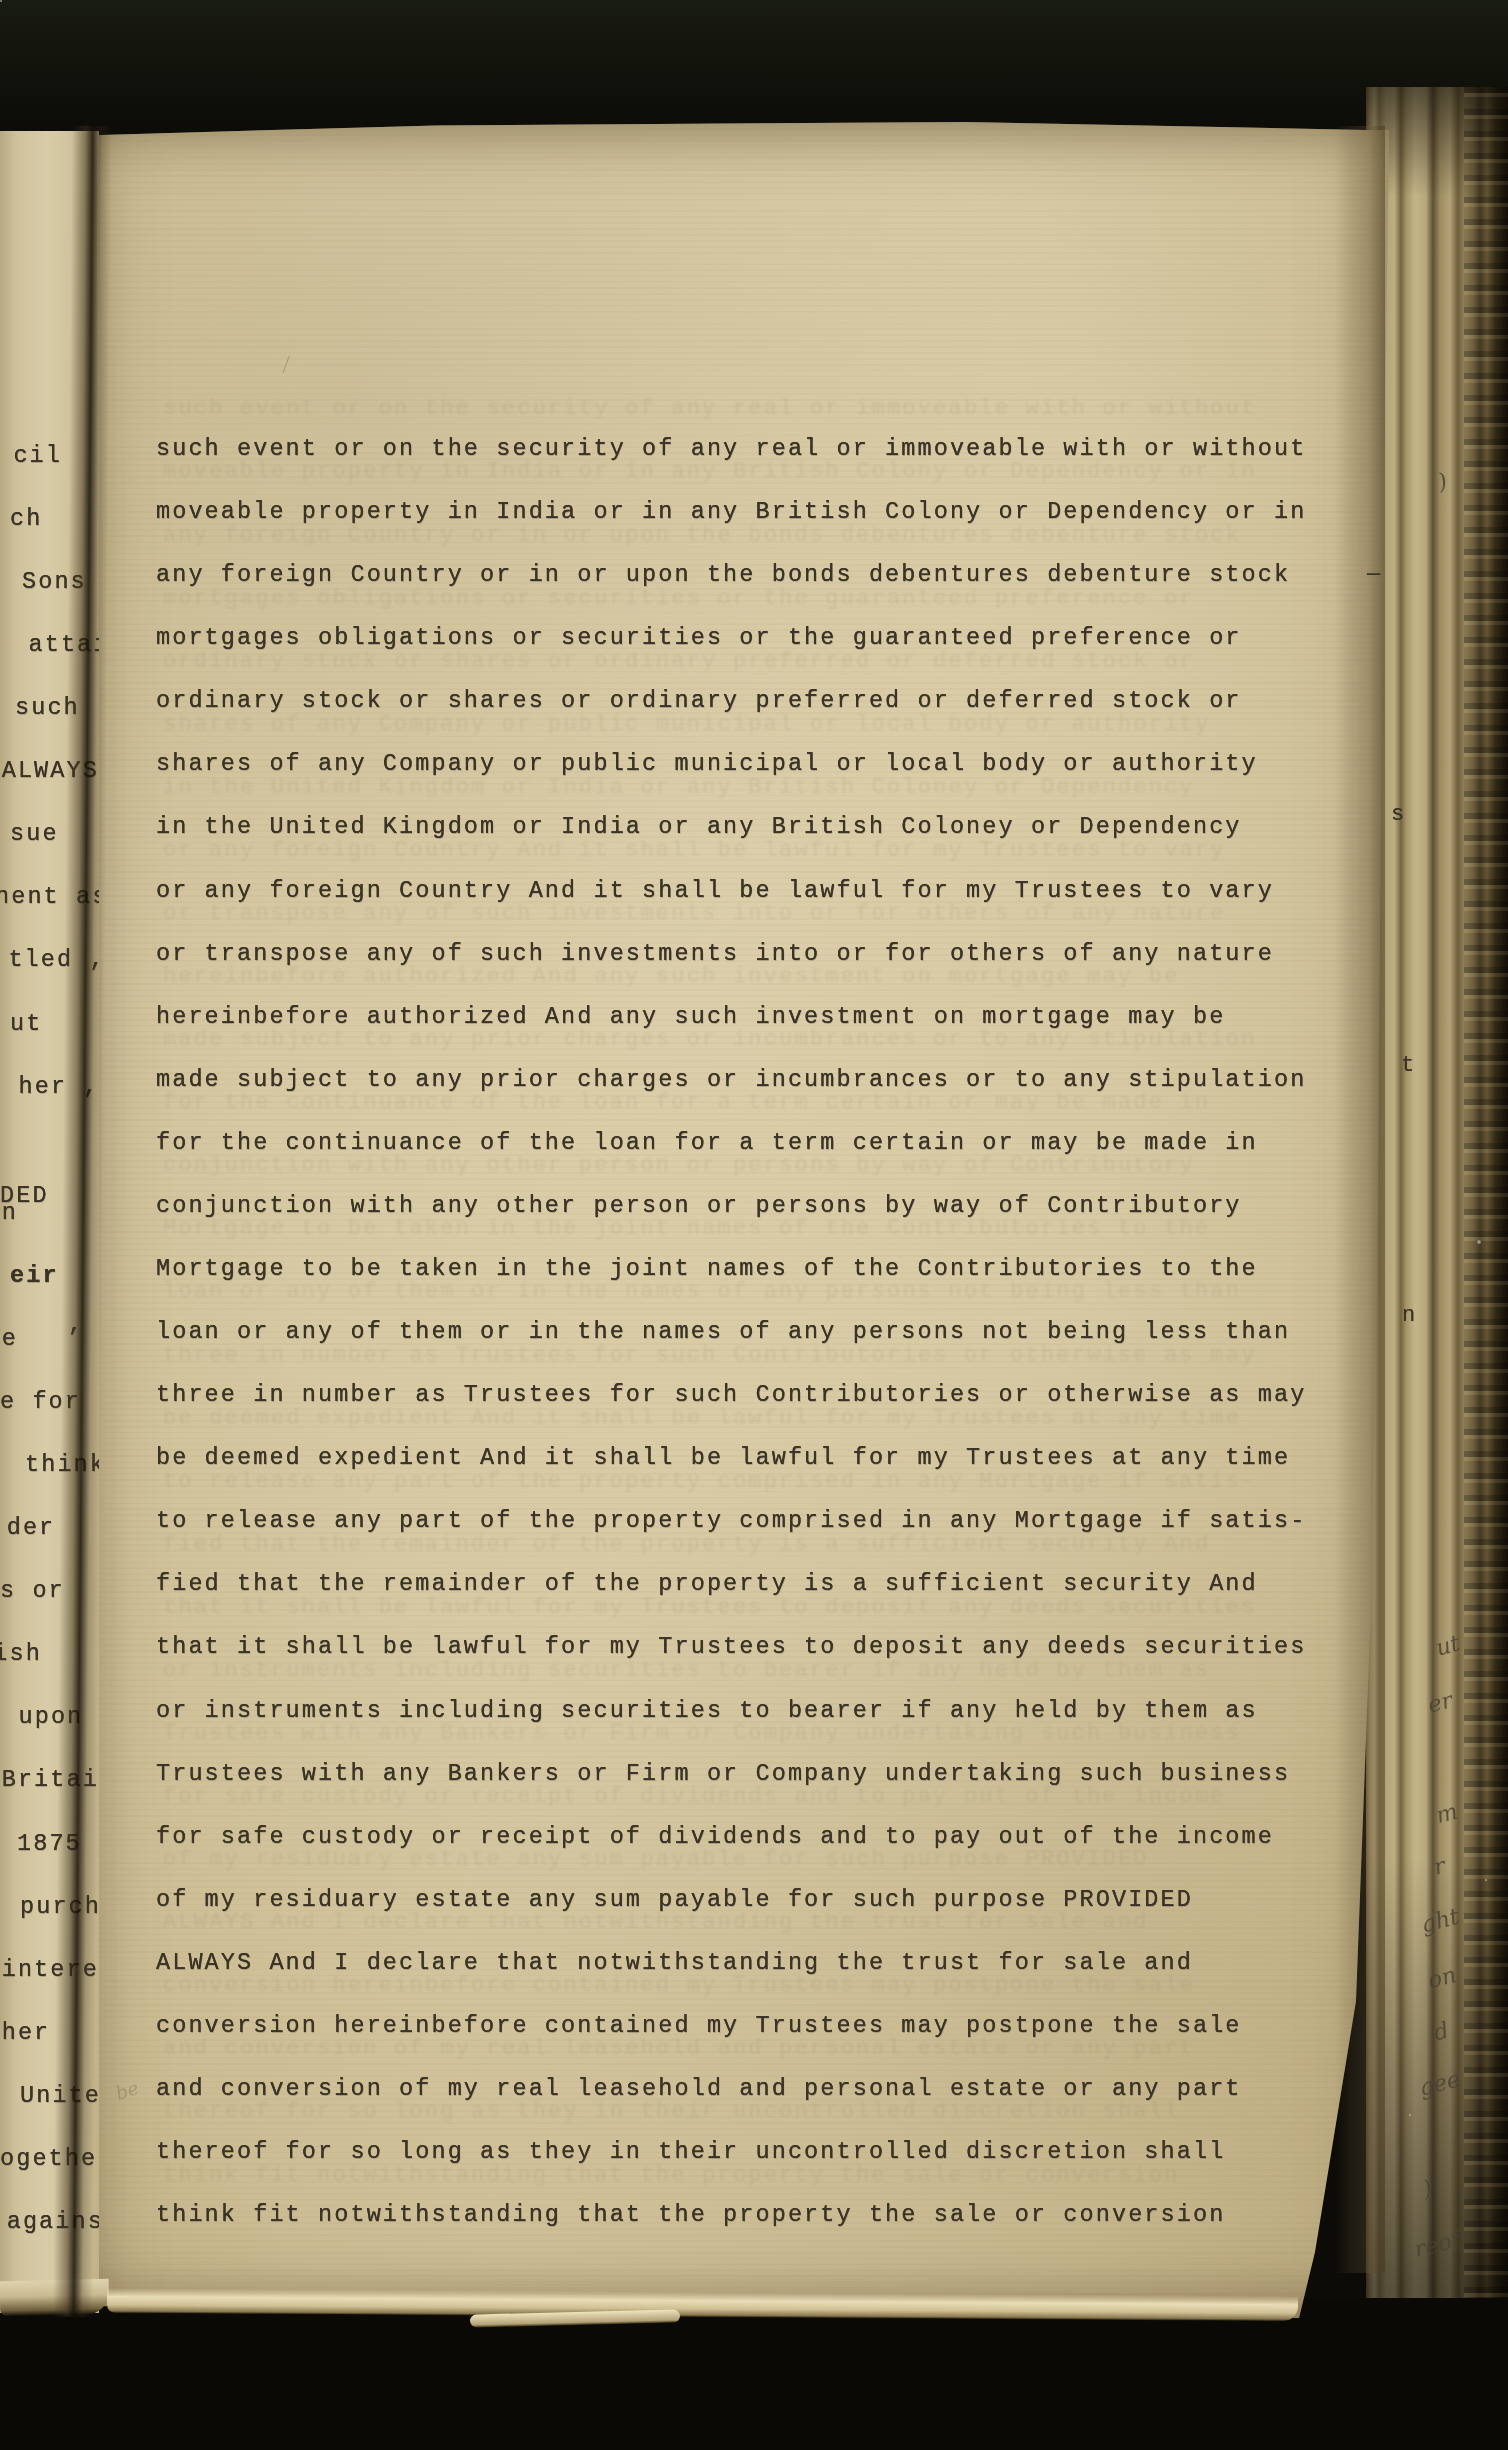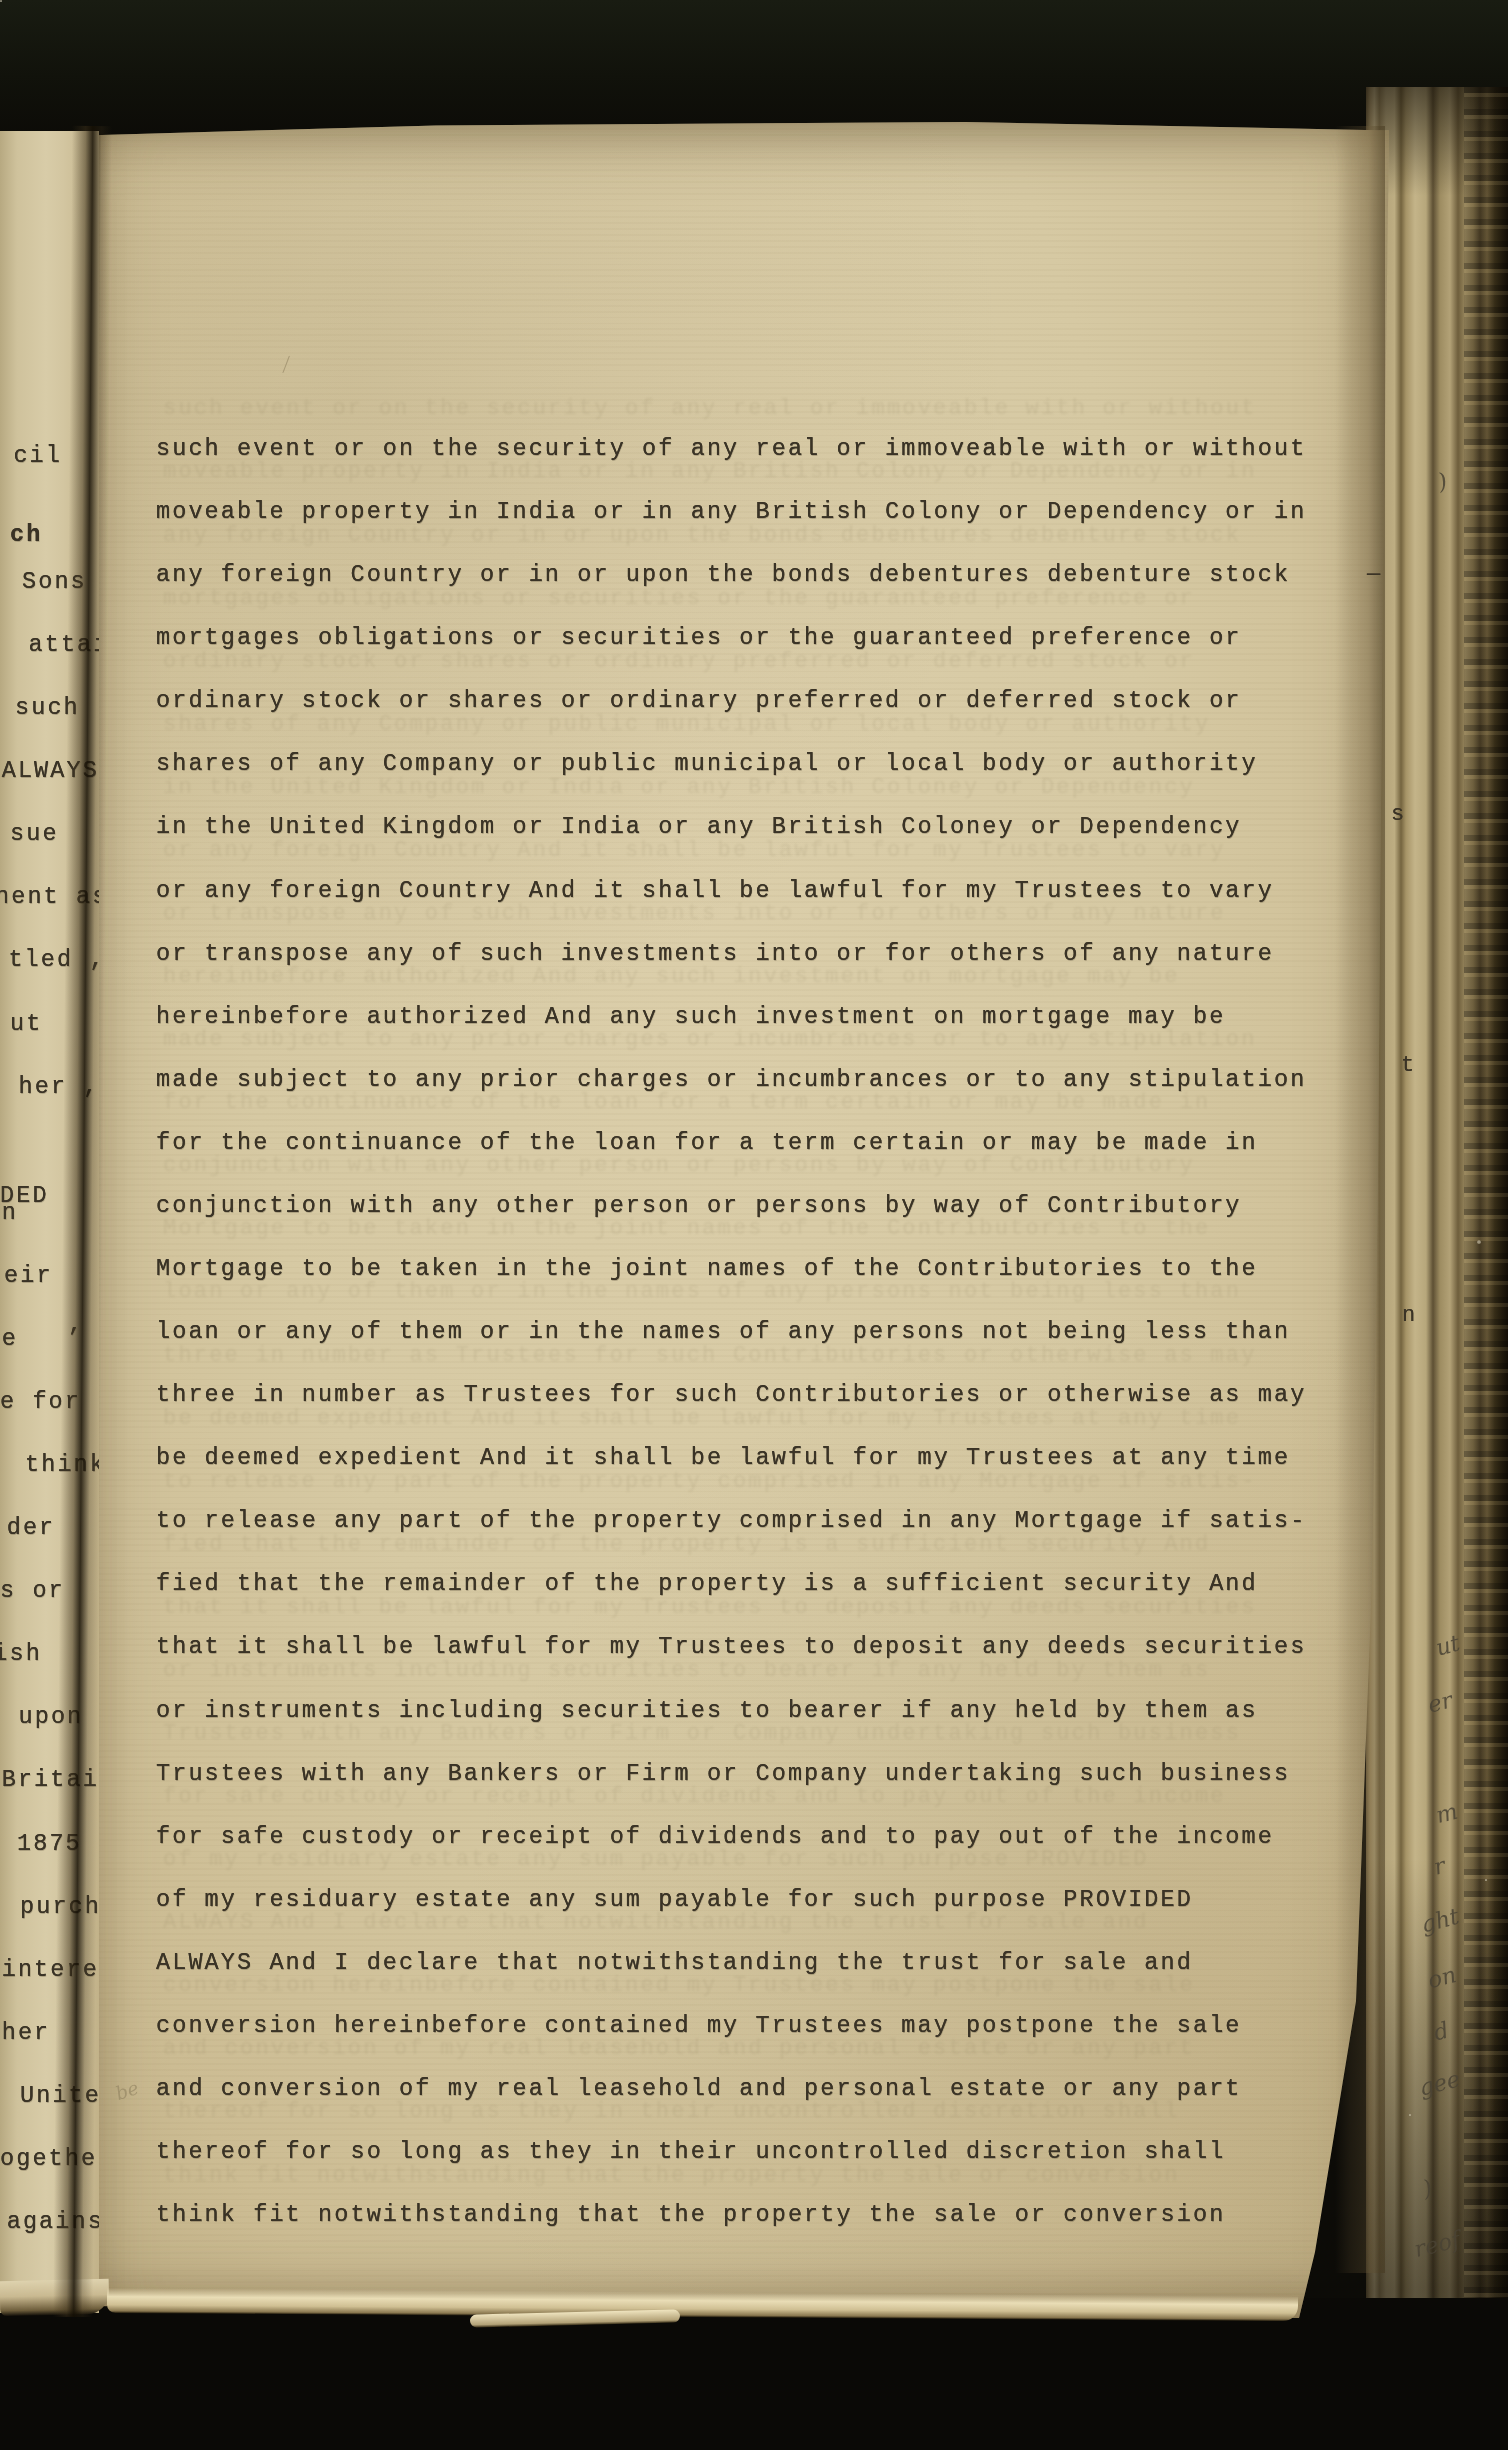--- a/index.html
+++ b/index.html
@@ -75,33 +75,33 @@
 <body>
 
 <div id="scan-root">
   <div class="top-band"></div>
   <div class="fore-edge"></div>
   <div class="fore-edge-ragged"></div>
   <div class="page"></div>
   <div class="page-crease"></div>
   <div class="left-strip" id="left-strip">
       <div class="typeline" style="left: 13.4px; top: 313px;">cil</div>
-      <div class="typeline" style="left: 10px; top: 392px; font-weight: bold;">ch</div>
+      <div class="typeline" style="left: 10px; top: 376px;">ch</div>
       <div class="typeline" style="left: 22px; top: 439px;">Sons ·</div>
       <div class="typeline" style="left: 28.5px; top: 502px;">attain</div>
       <div class="typeline" style="left: 15px; top: 565px;">such</div>
       <div class="typeline" style="left: 1.7px; top: 628px;">ALWAYS</div>
       <div class="typeline" style="left: 10px; top: 691px;">sue</div>
       <div class="typeline" style="left: -5px; top: 754px;">nent as</div>
       <div class="typeline" style="left: 8.4px; top: 817px;">tled ,</div>
       <div class="typeline" style="left: 10px; top: 881px;">ut</div>
       <div class="typeline" style="left: 18.5px; top: 944px;">her ,</div>
       <div class="typeline" style="left: 0px; top: 1053px;">DED</div>
       <div class="typeline" style="left: 1.7px; top: 1070px;">n</div>
-      <div class="typeline" style="left: 4px; top: 1133px;">eir</div>
+      <div class="typeline" style="left: 10px; top: 1133px; font-weight: bold;">eir</div>
       <div class="typeline" style="left: 1.7px; top: 1196px;">e   ’</div>
       <div class="typeline" style="left: 0px; top: 1259px;">e for</div>
       <div class="typeline" style="left: 25px; top: 1322px;">think</div>
       <div class="typeline" style="left: 6.7px; top: 1385px;">der</div>
       <div class="typeline" style="left: 0px; top: 1448px;">s or</div>
       <div class="typeline" style="left: -6.7px; top: 1511px;">ish</div>
       <div class="typeline" style="left: 18.5px; top: 1574px;">upon</div>
       <div class="typeline" style="left: 1.7px; top: 1637px;">Britain</div>
       <div class="typeline" style="left: 17px; top: 1701px;">1875 an</div>
       <div class="typeline" style="left: 20px; top: 1764px;">purchas</div>

